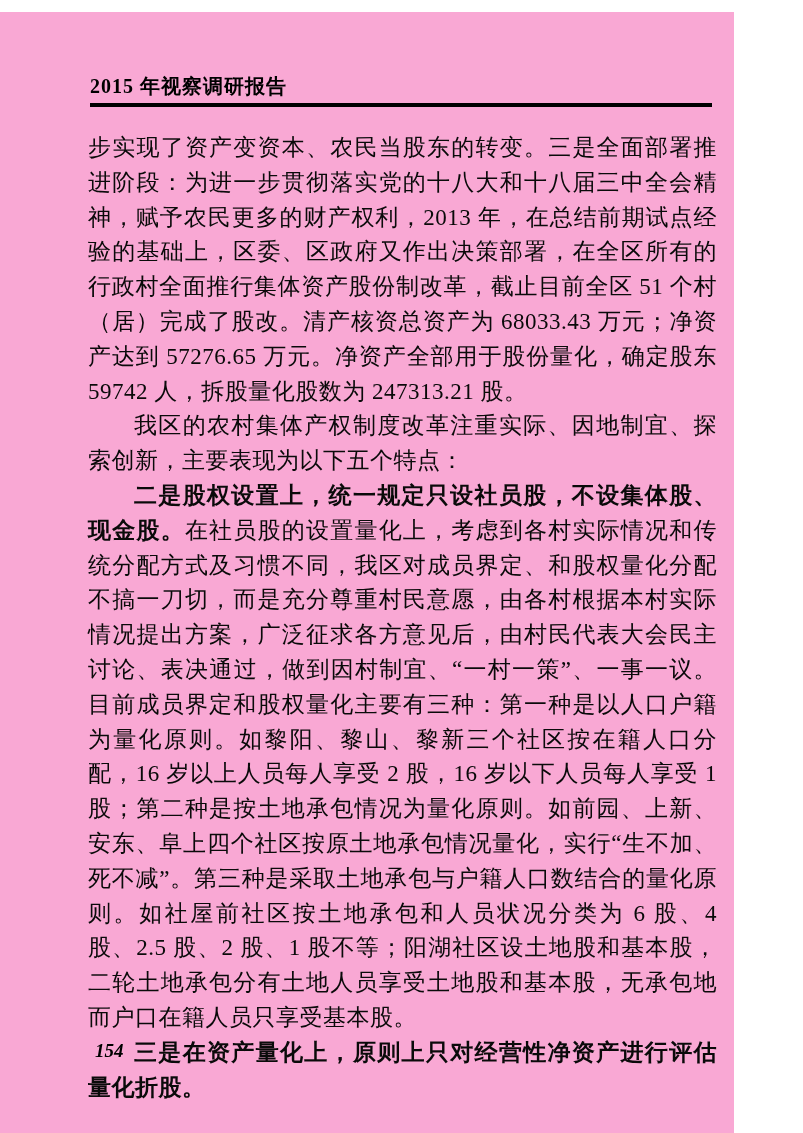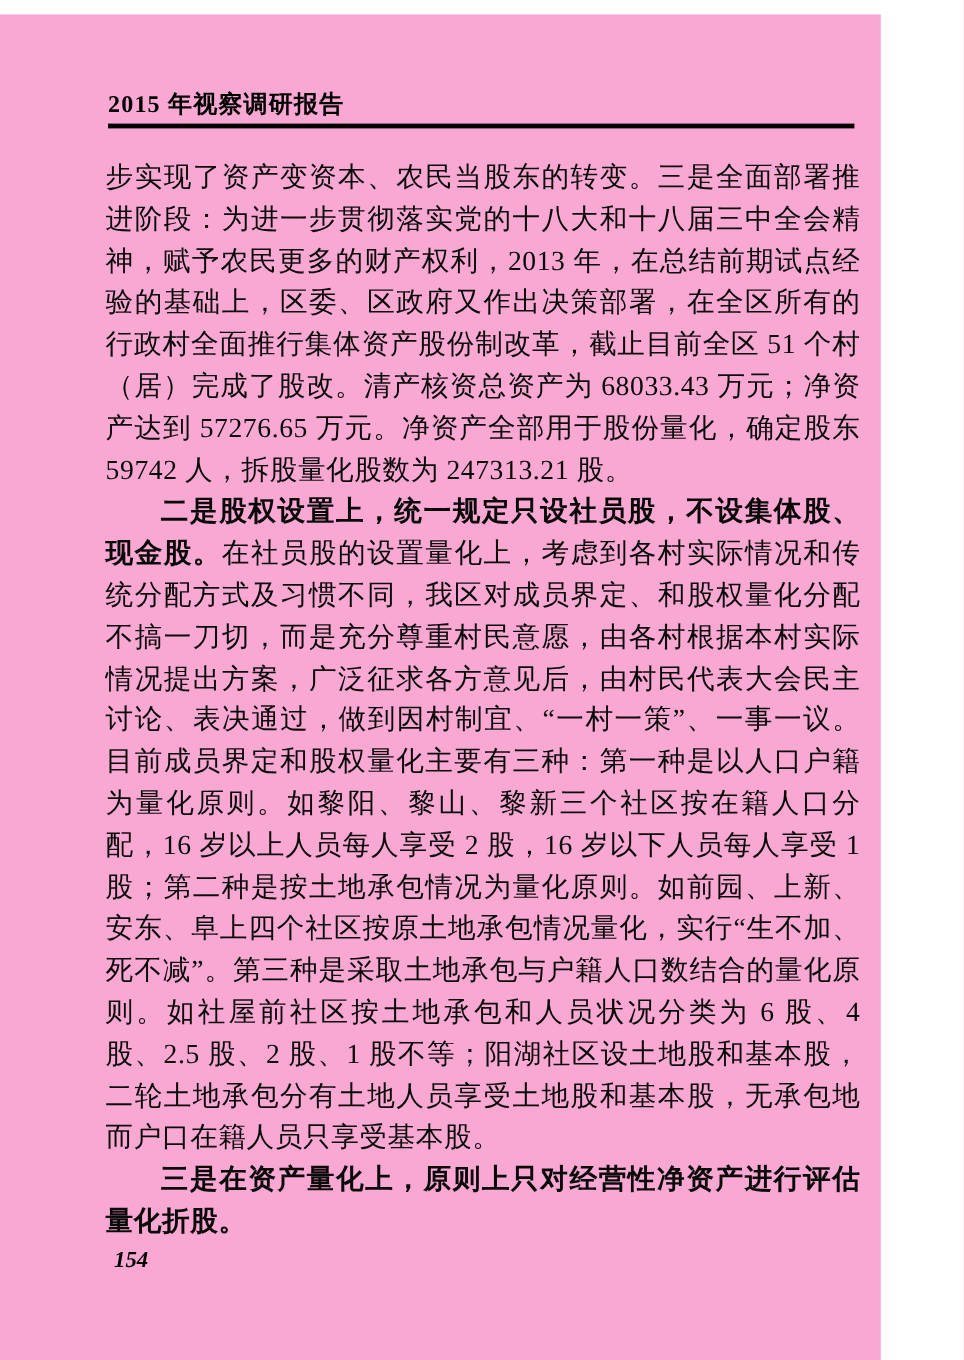--- a/index.html
+++ b/index.html
@@ -72,20 +72,21 @@
 <div class="page">
 
   <div class="header">
     <div class="header-title">2015 年视察调研报告</div>
     <div class="header-rule"></div>
   </div>
 
   <div class="body-text">
     <p class="para"><span class="lead"></span><span>步实现了资产变资本、农民当股东的转变。三是全面部署推进阶段：为进一步贯彻落实党的十八大和十八届三中全会精神，赋予农民更多的财产权利，2013 年，在总结前期试点经验的基础上，区委、区政府又作出决策部署，在全区所有的行政村全面推行集体资产股份制改革，截止目前全区 51 个村（居）完成了股改。清产核资总资产为 68033.43 万元；净资产达到 57276.65 万元。净资产全部用于股份量化，确定股东 59742 人，拆股量化股数为 247313.21 股。</span></p>
 
+    <p class="para indent"><span class="lead"></span><span>我区的农村集体产权制度改革注重实际、因地制宜、探索创新，主要表现为以下五个特点：</span></p>
 
 
     <p class="para indent"><span class="lead">二是股权设置上，统一规定只设社员股，不设集体股、现金股。</span><span>在社员股的设置量化上，考虑到各村实际情况和传统分配方式及习惯不同，我区对成员界定、和股权量化分配不搞一刀切，而是充分尊重村民意愿，由各村根据本村实际情况提出方案，广泛征求各方意见后，由村民代表大会民主讨论、表决通过，做到因村制宜、“一村一策”、一事一议。目前成员界定和股权量化主要有三种：第一种是以人口户籍为量化原则。如黎阳、黎山、黎新三个社区按在籍人口分配，16 岁以上人员每人享受 2 股，16 岁以下人员每人享受 1 股；第二种是按土地承包情况为量化原则。如前园、上新、安东、阜上四个社区按原土地承包情况量化，实行“生不加、死不减”。第三种是采取土地承包与户籍人口数结合的量化原则。如社屋前社区按土地承包和人员状况分类为 6 股、4 股、2.5 股、2 股、1 股不等；阳湖社区设土地股和基本股，二轮土地承包分有土地人员享受土地股和基本股，无承包地而户口在籍人员只享受基本股。</span></p>
 
     <p class="para indent"><span class="lead">三是在资产量化上，原则上只对经营性净资产进行评估量化折股。</span><span></span></p>
   </div>
 
   <div class="page-number">154</div>
 
 </div>

